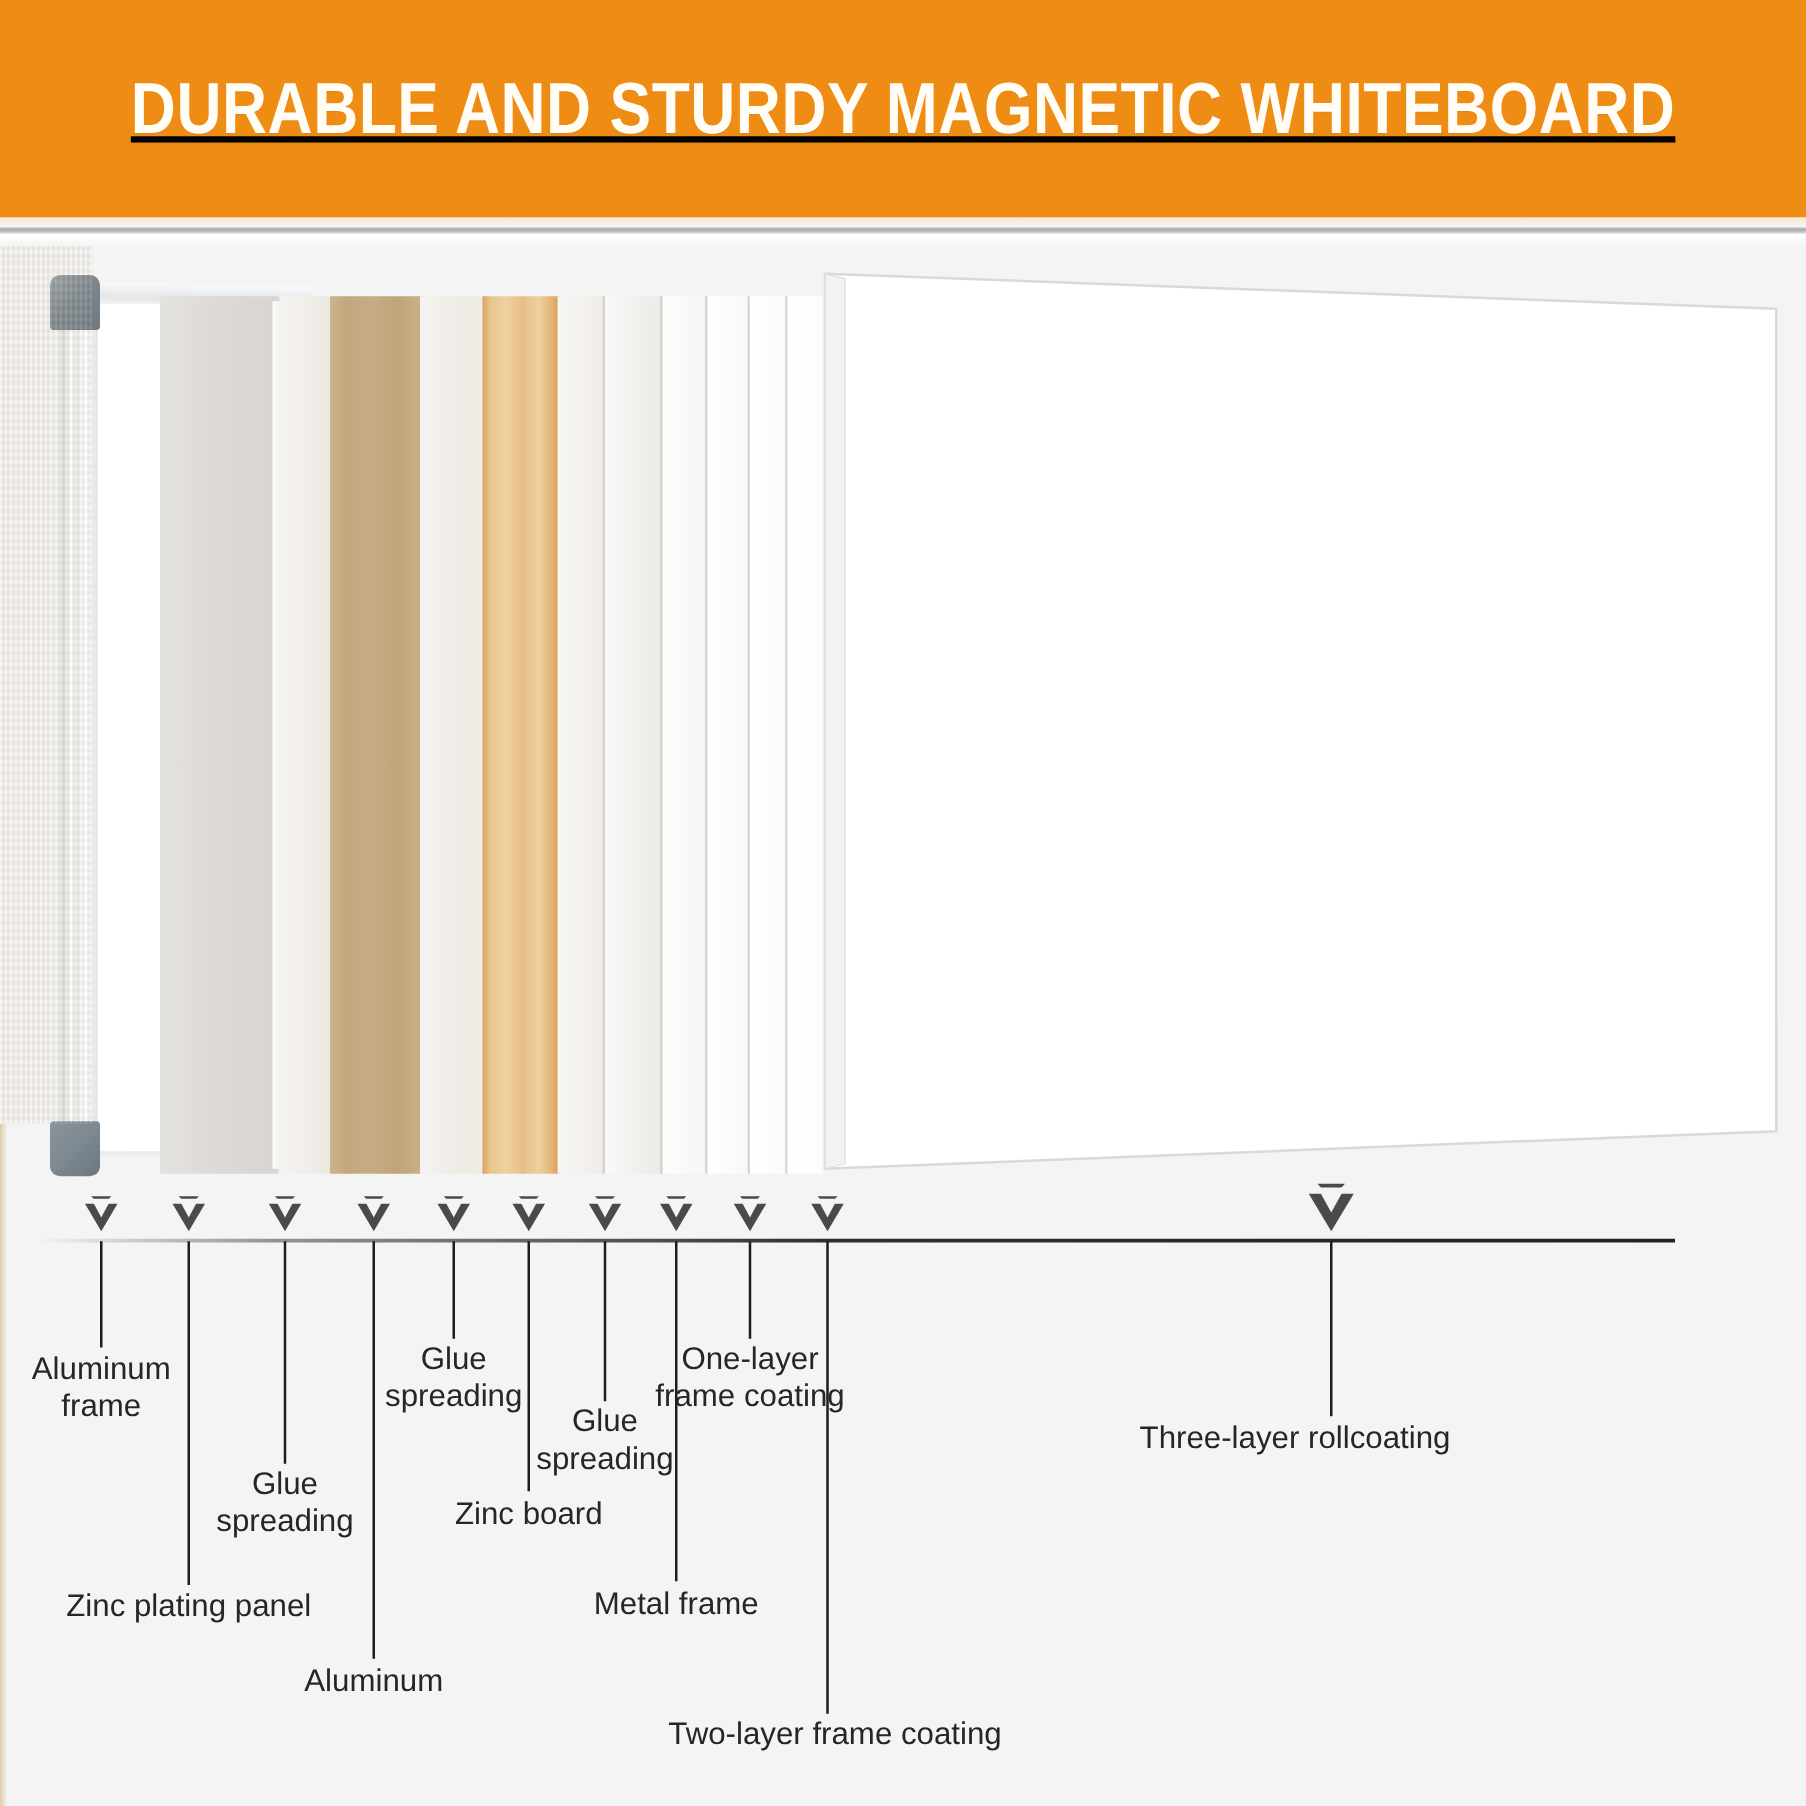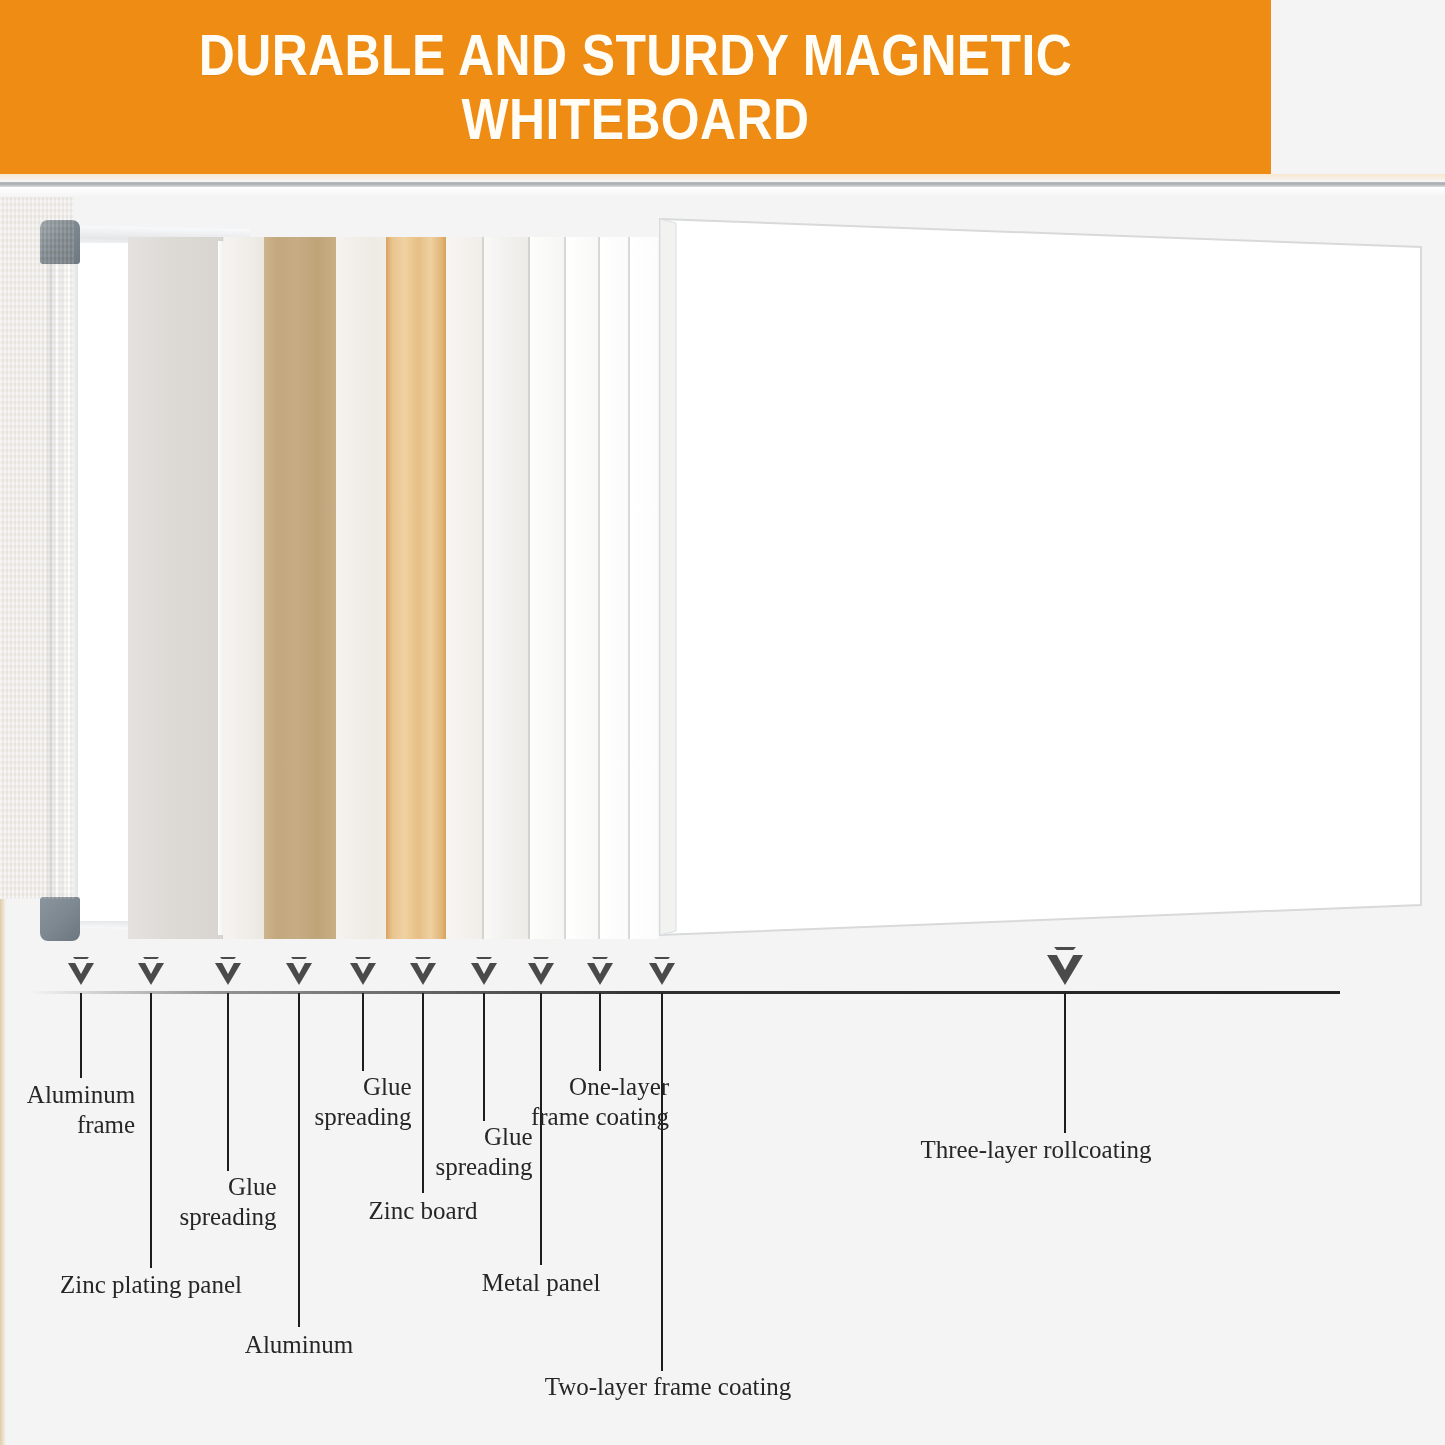--- a/index.html
+++ b/index.html
@@ -6,23 +6,23 @@
   body{
     width:1445px;height:1445px;
     background:#f4f4f4;
     font-family:"Liberation Sans", sans-serif;
     overflow:hidden;
     position:relative;
   }
 
   
   #header-banner{
-    position:absolute;left:0;top:0;width:1271px;height:174px;
+    position:absolute;left:0;top:0;width:1445px;height:174px;
     background:#ef8c14;
-    display:flex;align-items:center;justify-content:center;
+    display:flex;align-items:center;justify-content:center;text-decoration:underline;
   }
   #header-title{
     color:#fffdf6;
     font-family:"Liberation Sans", sans-serif;
     font-weight:bold;
     font-size:58px;
     line-height:64px;
     letter-spacing:0.5px;
     text-align:center;
     transform:scaleX(0.86);
@@ -211,21 +211,21 @@
     background:#1d1d1d;
   }
   .label-text{
     position:absolute;
     color:#262626;
     font-family:"Liberation Sans", sans-serif;
     font-size:25px;
     line-height:30px;
     white-space:pre-line;
   }
-  .label-text.center{transform:translateX(-50%);text-align:right;font-family:Liberation Serif, serif;}
+  .label-text.center{transform:translateX(-50%);text-align:center;}
 </style>
 </head>
 <body>
 
 <div id="header-banner">
   <div id="header-title">DURABLE AND STURDY MAGNETIC WHITEBOARD</div>
 </div>
 <div id="header-underline-light"></div>
 <div id="header-underline-gray"></div>
 <div id="header-underline-shadow"></div>
@@ -333,18 +333,18 @@
 frame</div>
   <div class="label-text center" style="left:151px;top:310px">Zinc plating panel</div>
   <div class="label-text center" style="left:228px;top:212px">Glue
 spreading</div>
   <div class="label-text center" style="left:299px;top:370px">Aluminum</div>
   <div class="label-text center" style="left:363px;top:112px">Glue
 spreading</div>
   <div class="label-text center" style="left:423px;top:236px">Zinc board</div>
   <div class="label-text center" style="left:484px;top:162px">Glue
 spreading</div>
-  <div class="label-text center" style="left:541px;top:308px">Metal panel</div>
+  <div class="label-text center" style="left:541px;top:308px">Metal frame</div>
   <div class="label-text center" style="left:600px;top:112px">One-layer
 frame coating</div>
   <div class="label-text center" style="left:668px;top:412px">Two-layer frame coating</div>
   <div class="label-text center" style="left:1036px;top:175px">Three-layer rollcoating</div>
 </div>
 
 </body></html>

